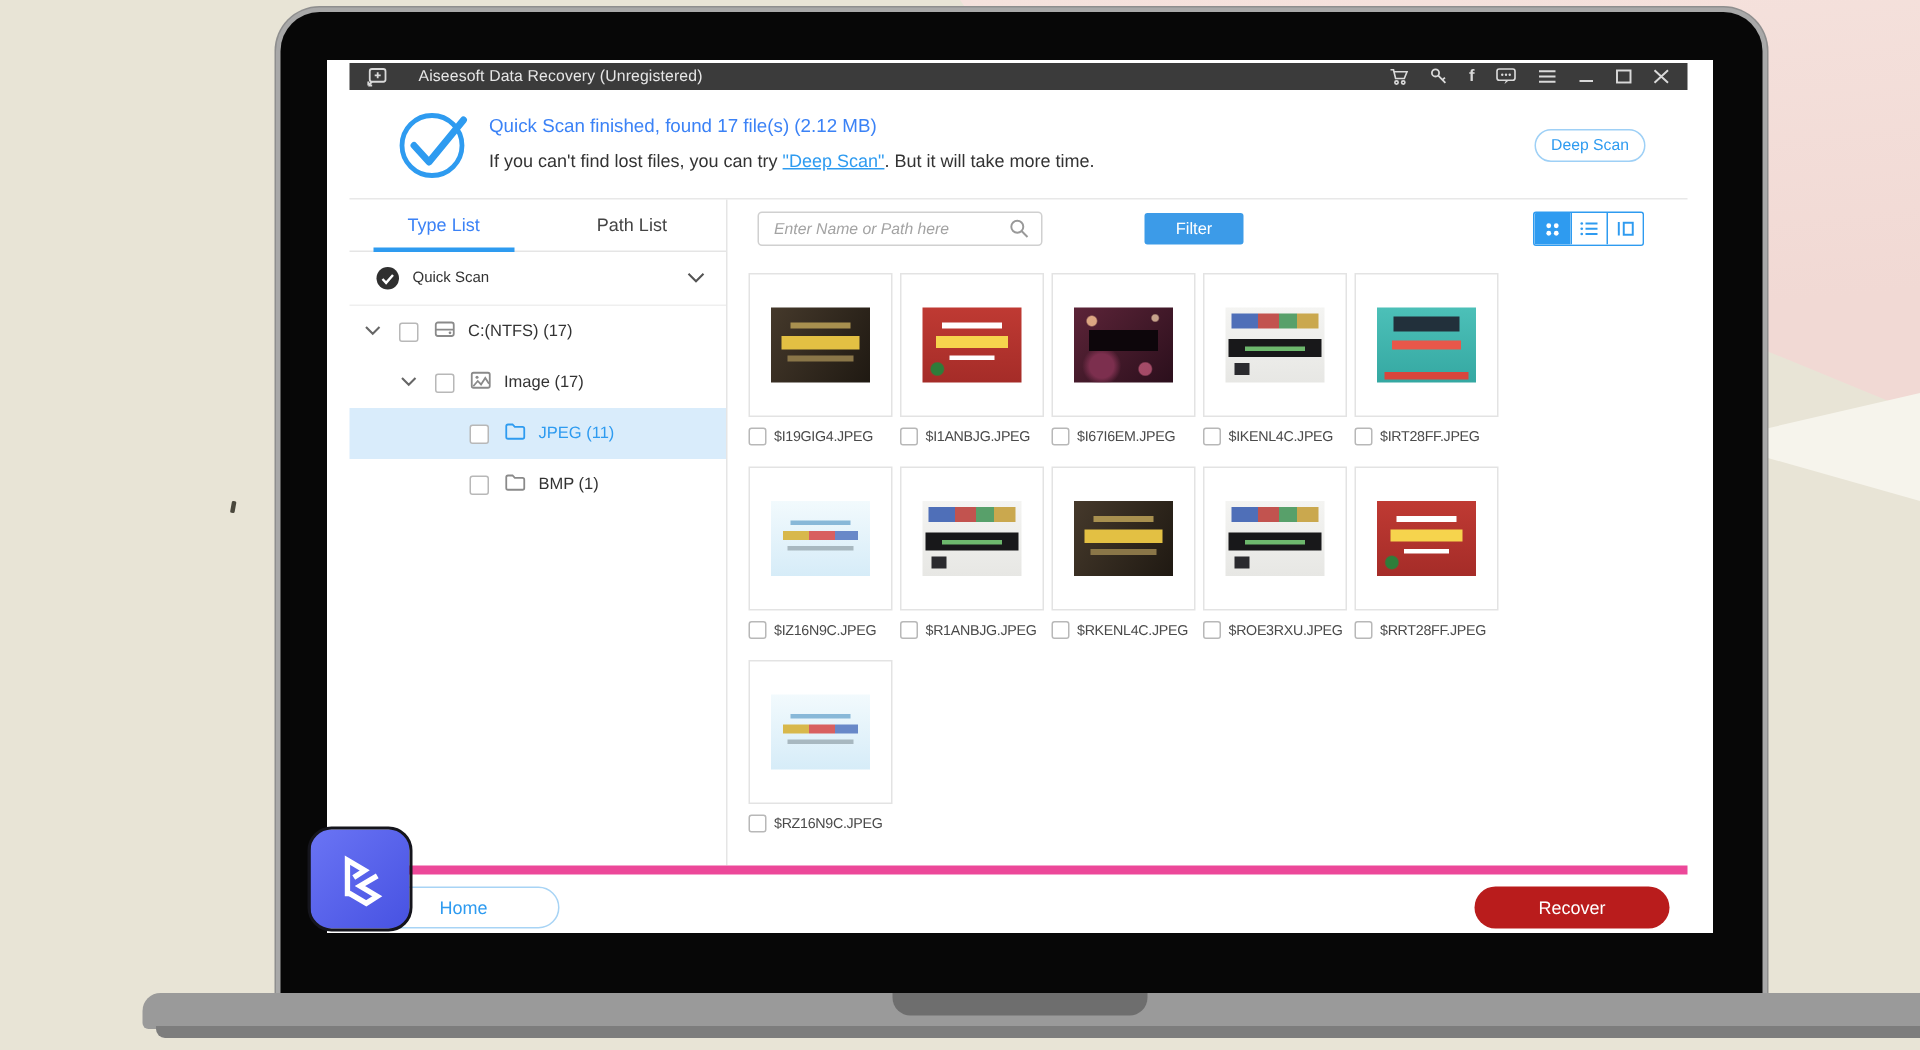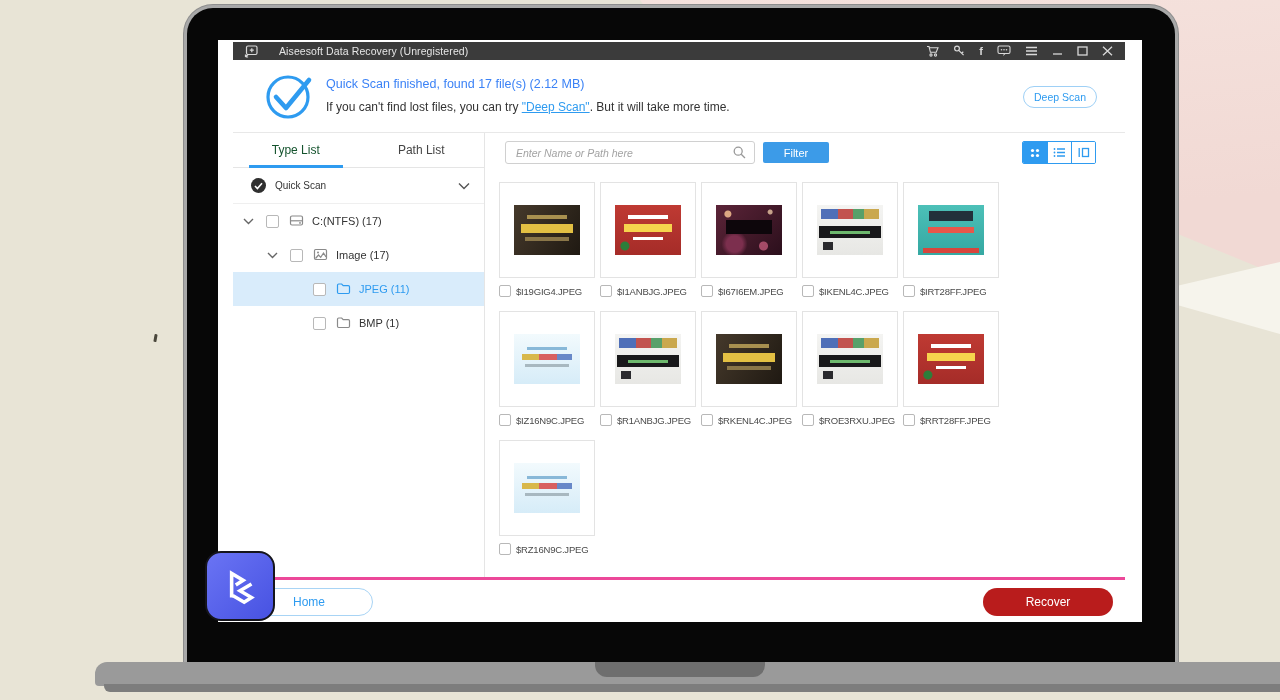--- a/index.html
+++ b/index.html
@@ -43,38 +43,38 @@
   .h-line1 { position:absolute; left:93px; top:17px; font-size:12.5px; color:#3b82f6; }
   .h-line2 { position:absolute; left:93px; top:40px; font-size:12px; color:#333; }
   .h-line2 a { color:#2e9bf0; text-decoration:underline; cursor:pointer; }
   .deep-scan-btn { position:absolute; right:28px; top:26px; width:74px; height:22px;
     border:1px solid #9ed0f6; border-radius:11px; background:#fff; color:#2e9bf0;
     font-size:10.5px; font-family:inherit; cursor:pointer; }
 
   .left-panel { position:absolute; left:15px; top:93px; width:252px; bottom:45px; border-right:1px solid #e5e5e5; }
   .tabs { display:flex; height:35px; border-bottom:1px solid #e5e5e5; }
   .tab { flex:1; display:flex; align-items:center; justify-content:center; font-size:12px; color:#444; cursor:pointer; position:relative; }
-  .tab.active { color:#14532d; }
+  .tab.active { color:#3b82f6; }
   .tab.active::after { content:""; position:absolute; left:16px; right:16px; bottom:-1px; height:3px; background:#2e9bf0; }
 
   .t-row { display:flex; align-items:center; height:34px; font-size:11px; color:#333; position:relative; cursor:pointer; }
   .t-row.qs { border-bottom:1px solid #efefef; padding-left:18px; height:36px; }
   .qs-badge { width:15px; height:15px; border-radius:50%; background:#2f2f2f; display:flex; align-items:center; justify-content:center; }
   .t-row.qs .lbl { margin-left:9px; font-size:10px; }
   .t-row .chev-r { position:absolute; right:14px; top:12px; }
   .cb { width:13px; height:13px; border:1px solid #b8b8b8; border-radius:2px; background:#fff; flex:none; cursor:pointer; }
   .t-row .lbl { margin-left:8px; white-space:nowrap; }
   .row-drive .chev { margin-left:10px; } .row-drive .cb { margin-left:12px; } .row-drive .ic { margin-left:10px; }
   .row-image .chev { margin-left:34px; } .row-image .cb { margin-left:12px; } .row-image .ic { margin-left:10px; }
   .row-leaf .cb { margin-left:80px; } .row-leaf .ic { margin-left:10px; }
   .t-row.selected { background:#d9ecfb; }
   .t-row.selected .lbl { color:#2e9bf0; }
 
   .right-panel { position:absolute; left:267px; top:93px; width:625px; bottom:45px; }
-  .search-box { position:absolute; left:20px; top:8px; width:250px; height:23px;
+  .search-box { position:absolute; left:20px; top:8px; width:190px; height:23px;
     border:1px solid #d0d0d0; border-radius:3px; display:flex; align-items:center; background:#fff; }
   .search-box input { border:none; outline:none; flex:1; height:100%; padding:0 6px 0 10px;
     font-size:10.5px; font-style:italic; color:#555; font-family:inherit; background:transparent; }
   .search-box input::placeholder { color:#a3a3a3; }
   .search-box .mag { margin-right:8px; display:flex; cursor:pointer; }
   .filter-btn { position:absolute; left:278px; top:9px; width:66px; height:21px;
     background:#3c9be8; color:#fff; border:none; border-radius:2px; font-size:11px; font-family:inherit; cursor:pointer; }
   .view-toggles { position:absolute; right:14px; top:8px; display:flex; border:1px solid #2e9bf0; border-radius:2px; overflow:hidden; }
   .vt { width:24px; height:21px; display:flex; align-items:center; justify-content:center; background:#fff; cursor:pointer; }
   .vt + .vt { border-left:1px solid #2e9bf0; }
@@ -119,21 +119,21 @@
     linear-gradient(#e8574a,#e8574a) 50% 50%/46px 6px no-repeat,
     linear-gradient(#d8453c,#d8453c) 50% 96%/56px 5px no-repeat,
     linear-gradient(#4cc0b8,#35a8a2); }
   .thumb[data-style="sky-light"] { background:
     linear-gradient(#88b8d8,#88b8d8) 50% 28%/40px 3px no-repeat,
     linear-gradient(90deg,#d8b84b 0 35%,#d86060 35% 70%,#6888c8 70% 100%) 50% 46%/50px 6px no-repeat,
     linear-gradient(#a8b8c0,#a8b8c0) 50% 64%/44px 3px no-repeat,
     linear-gradient(#f2fafd,#d6ecf8); }
 
   .footer { position:absolute; left:15px; right:17px; bottom:2px; height:43px;
-    border-top:3px solid #ec4899; background:#fff; }
+    border-top:6px solid #ec4899; background:#fff; }
   .home-btn { position:absolute; left:12px; top:8px; width:128px; height:28px;
     border:1px solid #a8d4f5; border-radius:14px; background:#fff; color:#2e9bf0;
     font-size:12px; font-family:inherit; cursor:pointer; }
   .recover-btn { position:absolute; right:12px; top:8px; width:130px; height:28px;
     border:none; border-radius:14px; background:#b91c1c; color:#fff;
     font-size:12px; font-family:inherit; cursor:pointer; }
 
   .pc-logo { position:absolute; left:205px; top:551px; width:70px; height:70px; z-index:50;
     border-radius:16px; background:linear-gradient(135deg,#6a74f4,#4752e2);
     border:2px solid #15151c; display:flex; align-items:center; justify-content:center; }

